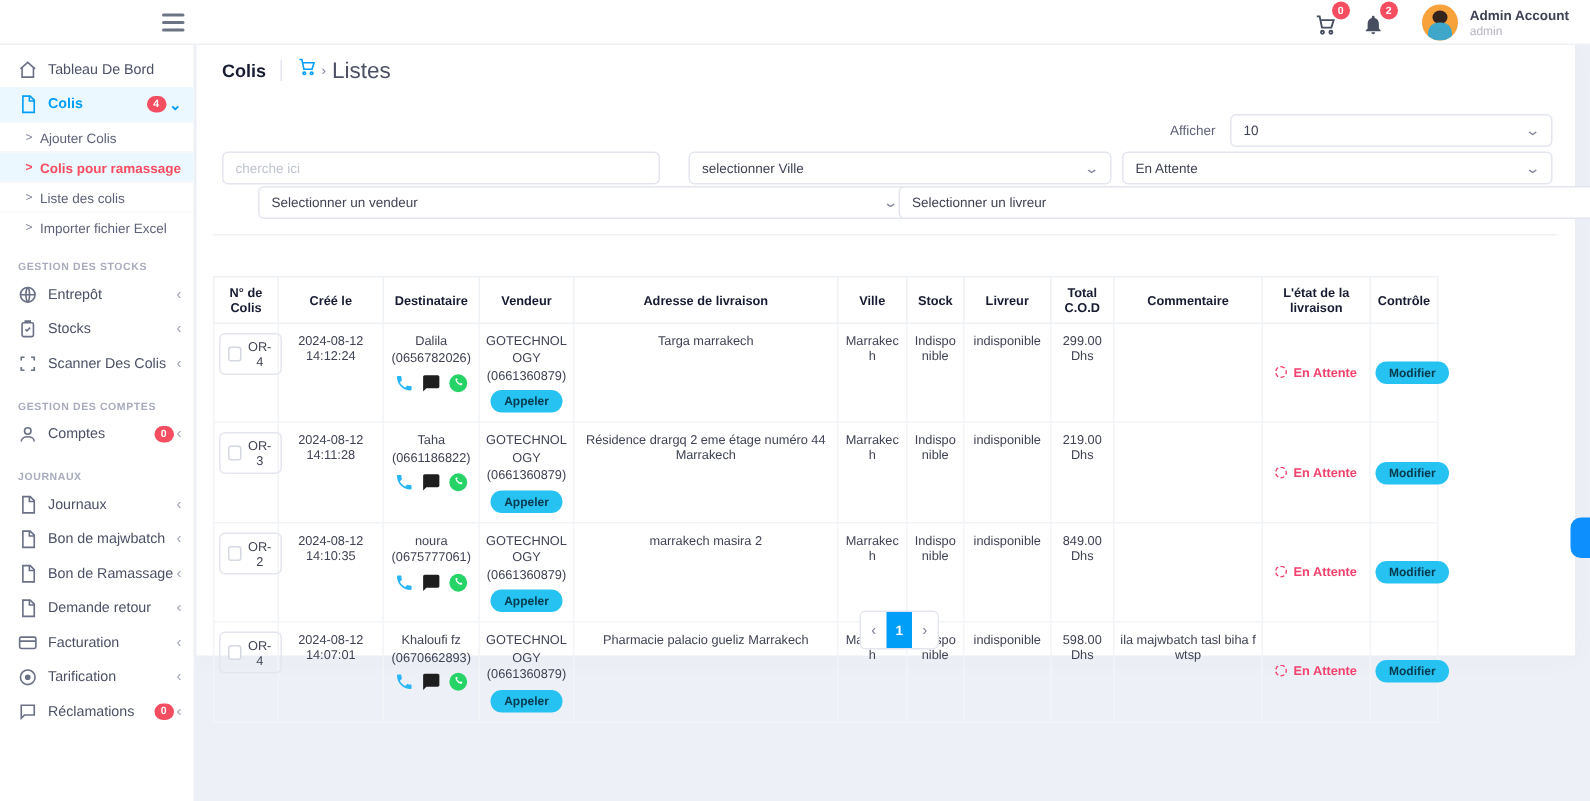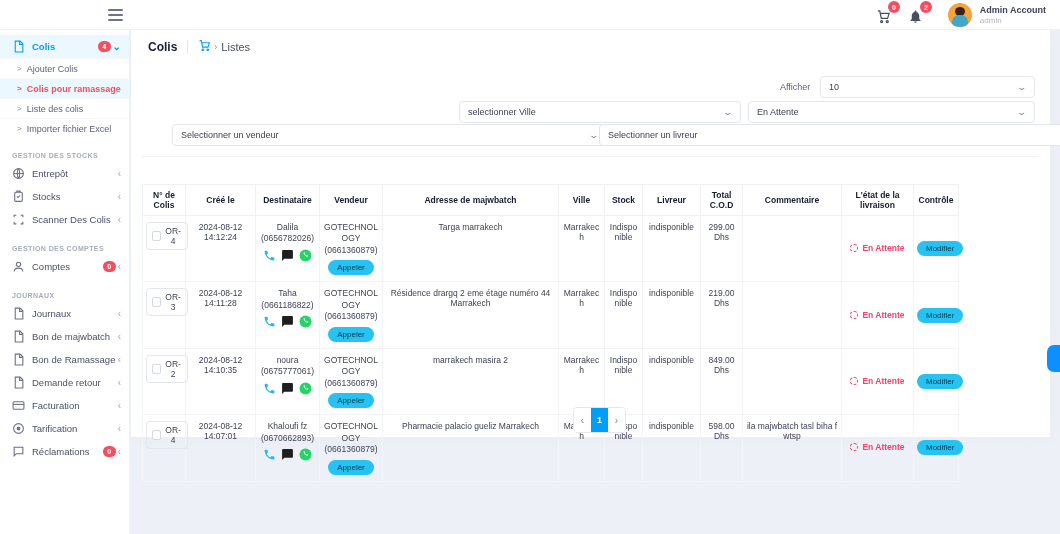--- a/index.html
+++ b/index.html
@@ -55,21 +55,21 @@
     background:#eef0f7; }
   .card { position:absolute; top:0; left:0; width:919px; height:407px; background:#fff;
     box-shadow:0 0 20px rgba(76,87,125,.03); }
 
   .breadcrumb { position:absolute; top:0; left:0; height:34px; display:flex;
     align-items:center; padding-left:17px; }
   .bc-title { font-size:12px; font-weight:600; color:#181c32; }
   .bc-div { width:1px; height:14px; background:#e4e6ef; margin:0 10px; }
   .bc-cart svg { width:13px; height:13px; }
   .bc-sep { color:#7e8299; font-size:9px; margin:0 4px 0 3px; }
-  .bc-page { font-size:11px; color:#4b5065;text-align:right; }
+  .bc-page { font-size:15px; color:#4b5065;text-align:right; }
   .select-box, .input-box { position:absolute; height:22px; background:#fff;
     border:1px solid #e4e6ef; border-radius:4px; display:flex; align-items:center;
     padding:0 8px; font-size:9px; color:#3f4254; cursor:pointer; }
   .select-box .chev { margin-left:auto; color:#7e8299; font-size:9px;
     transform:scaleX(1.4); }
   .input-box input { border:none; outline:none; width:100%; font-size:9px;
     font-family:"Liberation Sans", sans-serif; color:#3f4254; background:transparent; }
   .input-box input::placeholder { color:#c0c4cf; }
   .afficher-lbl { position:absolute; font-size:9px; color:#5e6278; }
 
@@ -84,21 +84,21 @@
     text-align:center; vertical-align:top; height:47px; word-wrap:break-word; }
   .grid td.vmid { vertical-align:middle; }
   .id-chip { display:inline-flex; align-items:center; gap:4px;
     border:1px solid #e4e6ef; border-radius:4px; padding:3px 5px; }
   .cb { width:10px; height:10px; border:1px solid #d4d8e2; border-radius:2px;
     background:#fff; cursor:pointer; display:inline-block; }
   .cell-line { line-height:1.35; }
   .icon-row { display:flex; justify-content:center; gap:5px; margin-top:4px; }
   .icon-row .cicon { width:13px; height:13px; cursor:pointer; }
   .icon-row svg { width:13px; height:13px; }
-  .pill { border:none; background:#25c2f2; color:#083a4e; font-weight:400;
+  .pill { border:none; background:#25c2f2; color:#083a4e; font-weight:700;
     font-size:8px; border-radius:9px; padding:3px 9px; margin-top:4px; cursor:pointer;
     font-family:"Liberation Sans", sans-serif; }
   .status-wrap { display:inline-flex; align-items:center; gap:4px; }
   .spinner { width:8px; height:8px; border:1.4px dashed #f1416c; border-radius:50%;
     display:inline-block; }
   .status-txt { color:#f1416c; font-weight:700; font-size:8.5px; }
 
   
   .pagination { position:absolute; top:377px; left:442px; display:flex;
     border:1px solid #e4e6ef; border-radius:4px; overflow:hidden; background:#fff; }
@@ -140,20 +140,28 @@
       </div>
     <div class="user-meta">
       <div class="user-name">Admin Account</div>
       <div class="user-role">admin</div>
     </div>
   </div>
 </div>
 
 <div class="sidebar">
 
+  <div class="sb-item">
+    <span class="ic">
+      <svg viewBox="0 0 24 24" fill="none" stroke="#6a7187" stroke-width="2">
+          <path d="M3 11l9-8 9 8"></path>
+          <path d="M5 9.5V21h14V9.5"></path>
+        </svg></span>
+    <span class="lbl">Tableau De Bord</span>
+  </div>
 
   <div class="sb-item active">
     <span class="ic">
       <svg viewBox="0 0 24 24" fill="none" stroke="#009ef7" stroke-width="2">
           <path d="M6 2h9l5 5v15H6z"></path>
           <path d="M14 2v6h6"></path>
         </svg></span>
     <span class="lbl">Colis</span>
     <span class="sb-badge">4</span>
     <span class="chev" style="color:#009ef7">⌄</span>
@@ -300,20 +308,23 @@
       <span class="bc-sep">›</span>
       <span class="bc-page">Listes</span>
     </div>
 
     <span class="afficher-lbl" style="top:52px; left:649px;">Afficher</span>
     <div class="select-box" style="top:46px; left:689px; width:215px;gap:12px;">
       <span>10</span>
       <span class="chev">⌄</span>
     </div>
 
+    <div class="input-box" style="top:71px; left:17px; width:292px;">
+      <input type="text" placeholder="cherche ici" style="">
+    </div>
     <div class="select-box" style="top:71px; left:317px; width:282px;margin-left:11px;">
       <span>selectionner Ville</span>
       <span class="chev">⌄</span>
     </div>
     <div class="select-box" style="top:71px; left:617px; width:287px;">
       <span>En Attente</span>
       <span class="chev">⌄</span>
     </div>
     <div class="select-box" style="top:94px; left:17px; width:435px;margin-left:24px;">
       <span>Selectionner un vendeur</span>
@@ -340,21 +351,21 @@
         <col style="width:99px">
           <col style="width:72px">
           <col style="width:45px">
       </colgroup>
       <thead>
         <tr>
           <th>N° de Colis</th>
           <th>Créé le</th>
           <th>Destinataire</th>
           <th>Vendeur</th>
-          <th>Adresse de majwbatch</th>
+          <th>Adresse de livraison</th>
           <th>Ville</th>
           <th>Stock</th>
           <th>Livreur</th>
           <th>Total C.O.D</th>
           <th>Commentaire</th>
           <th>L'état de la livraison</th>
           <th>Contrôle</th>
         </tr>
       </thead>
       <tbody>

